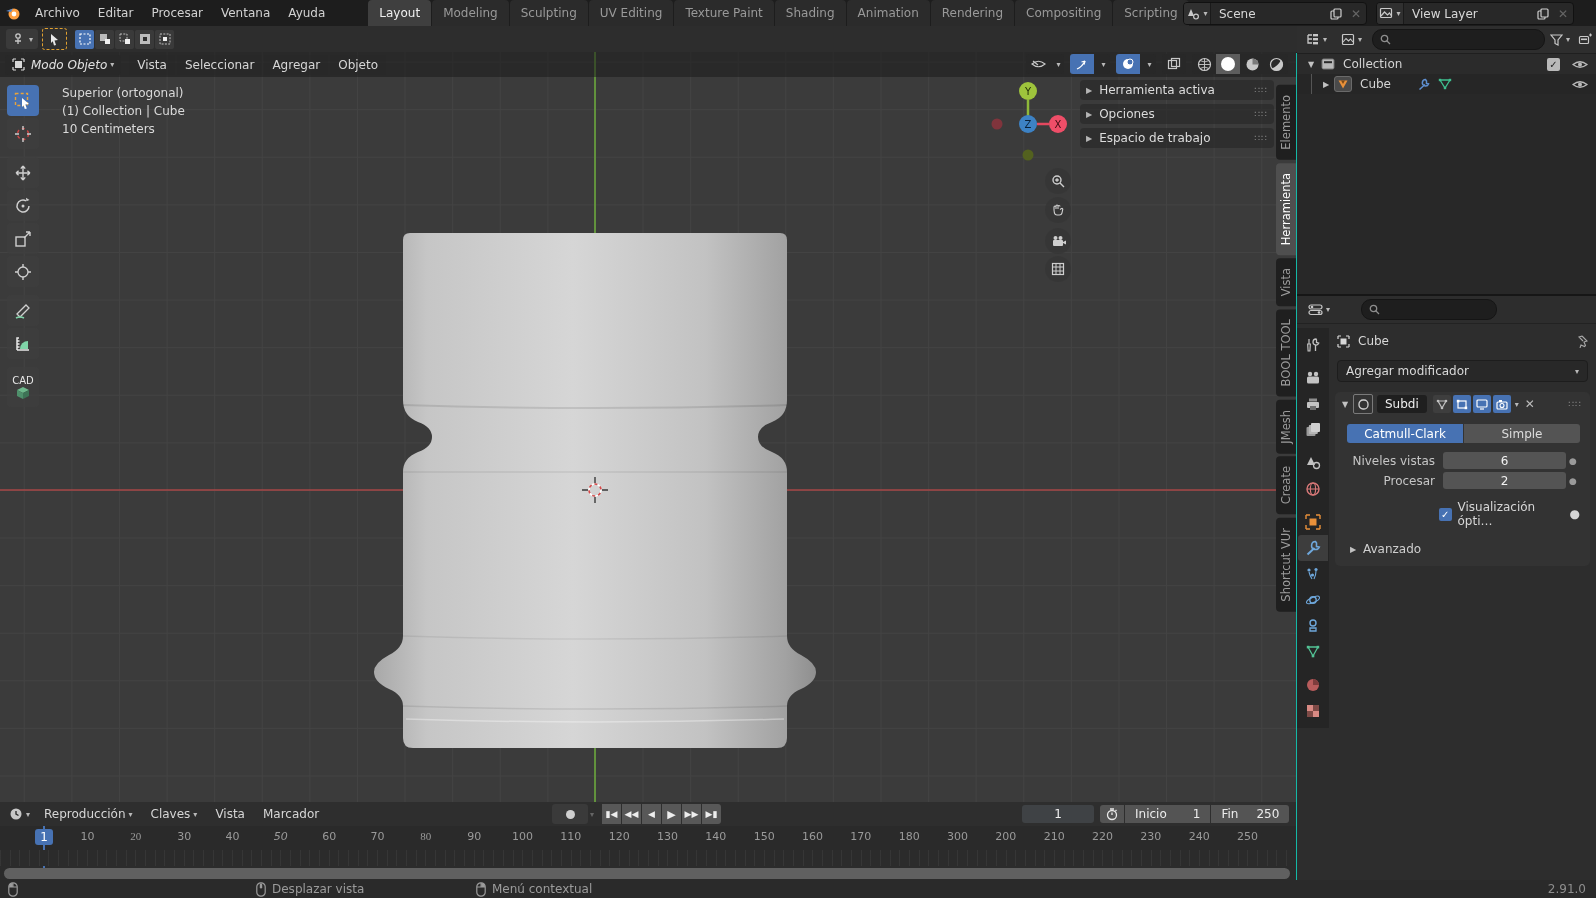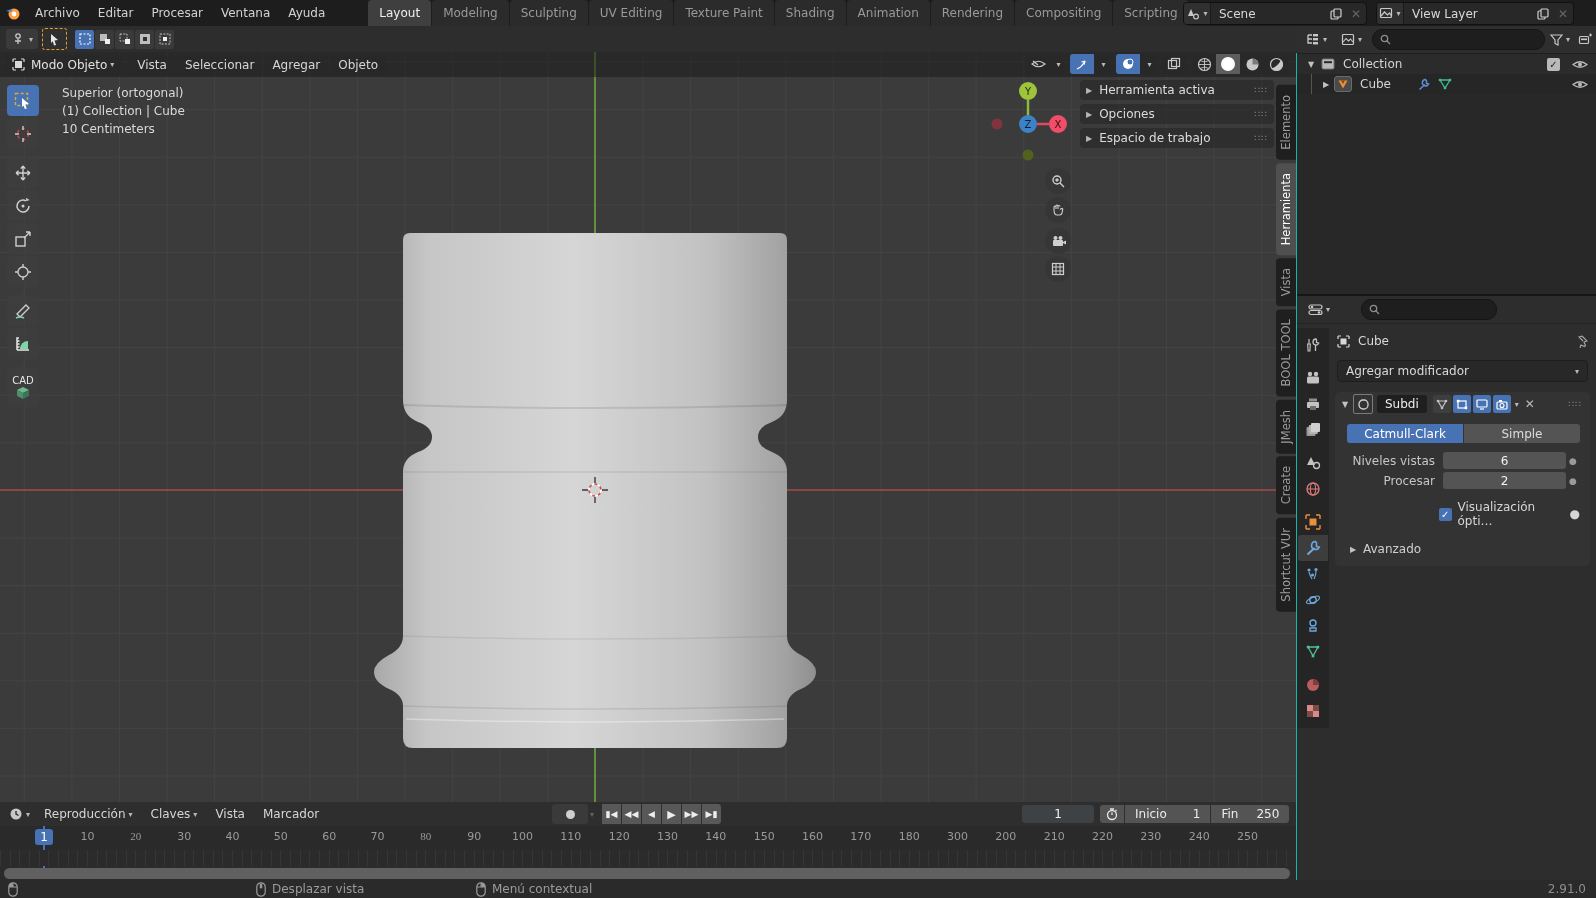--- a/index.html
+++ b/index.html
@@ -36,21 +36,21 @@
   .pill{height:20px;background:#252525;border:1px solid #1b1b1b;border-radius:4px;display:flex;align-items:center;padding:0 6px;margin-right:6px;color:#d8d8d8;}
   #ts-options{position:absolute;right:312px;top:29px;}
 
   
   #viewport{left:0;top:52px;width:1296px;height:750px;background:#3b3b3b;overflow:hidden;
     background-image:linear-gradient(#434343 1px,transparent 1px),linear-gradient(90deg,#434343 1px,transparent 1px);
     background-size:47.6px 47.6px;background-position:23.8px 9.6px;}
   #axis-y{left:594px;top:0;width:2px;height:750px;background:rgba(103,160,60,.85);}
   #axis-x{left:0;top:437px;width:1296px;height:2px;background:rgba(160,70,70,.8);}
   #vp-header{left:0;top:0;width:1296px;height:25px;background:rgba(28,28,28,.55);display:flex;align-items:center;}
-  .vp-btn{height:20px;background:#282828;border-radius:3px;display:flex;align-items:center;padding:0 7px;margin-left:5px;color:#e0e0e0;}
+  .vp-btn{height:20px;background:#282828;border-radius:3px;display:flex;align-items:center;padding:0 7px;margin-left:5px;color:#e0e0e0;font-style:italic;}
   .vp-menu{padding:0 8px;height:20px;display:flex;align-items:center;background:#28282866;border-radius:3px;margin-left:2px;}
   #vp-right{position:absolute;right:8px;top:2px;display:flex;align-items:center;}
   .tog{width:24px;height:20px;background:#282828;display:flex;align-items:center;justify-content:center;}
   .tog.blue{background:#4772b3;}
   .grp{display:flex;border-radius:3px;overflow:hidden;margin-left:6px;}
   .shade-dot{width:14px;height:14px;border-radius:50%;}
   #vp-text{left:62px;top:32px;line-height:18px;color:#d9d9d9;}
   #tool-column{left:7px;top:33px;display:flex;flex-direction:column;}
   .tool-btn{width:32px;height:31px;background:#3e3e3ecc;border-radius:4px;margin-bottom:2px;display:flex;align-items:center;justify-content:center;color:#d8d8d8;}
   .tool-btn.active{background:#4772b3;}
@@ -876,21 +876,21 @@
             <span>250</span>
           </span>
       </div>
     </div>
     <div id="ruler">
       <div id="cur-frame">1</div>
     <span class="tick" style="left: 87.4997px;">10</span>
         <span class="tick" style="left: 135.833px; font-family: Liberation Serif, serif;">20</span>
         <span class="tick" style="left: 184.166px;">30</span>
         <span class="tick" style="left: 232.499px;">40</span>
-        <span class="tick" style="left: 280.832px;">50</span>
+        <span class="tick" style="left: 280.832px; font-style: italic;">50</span>
         <span class="tick" style="left: 329.165px;">60</span>
         <span class="tick" style="left: 377.498px;">70</span>
         <span class="tick" style="left: 425.831px; font-family: Liberation Serif, serif;">80</span>
         <span class="tick" style="left: 474.164px;">90</span>
         <span class="tick" style="left: 522.497px;">100</span>
         <span class="tick" style="left: 570.83px;">110</span>
         <span class="tick" style="left: 619.163px;">120</span>
         <span class="tick" style="left: 667.496px;">130</span>
         <span class="tick" style="left: 715.829px;">140</span>
         <span class="tick" style="left: 764.162px;">150</span>

